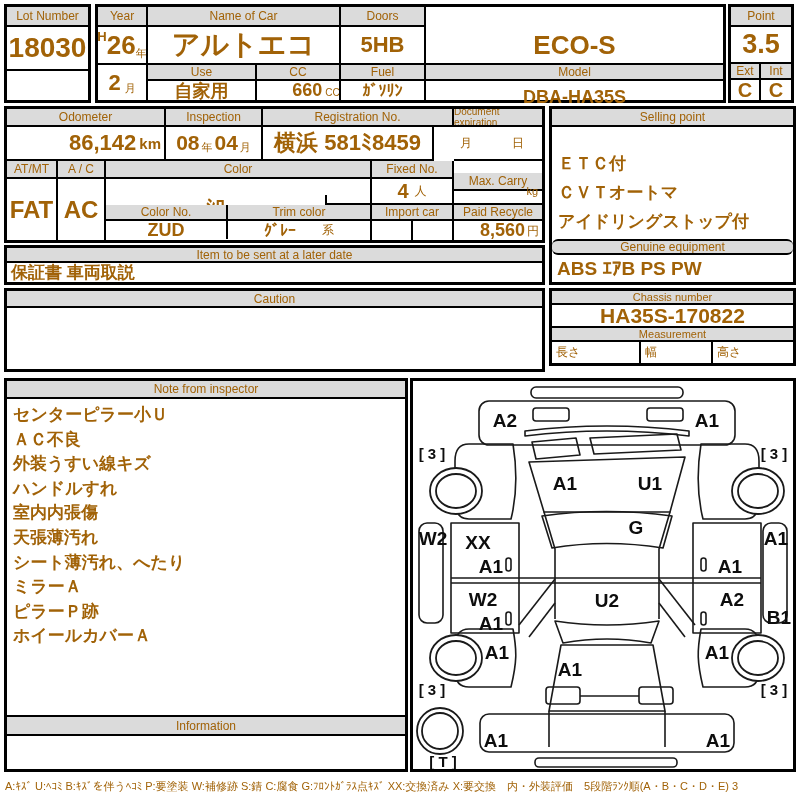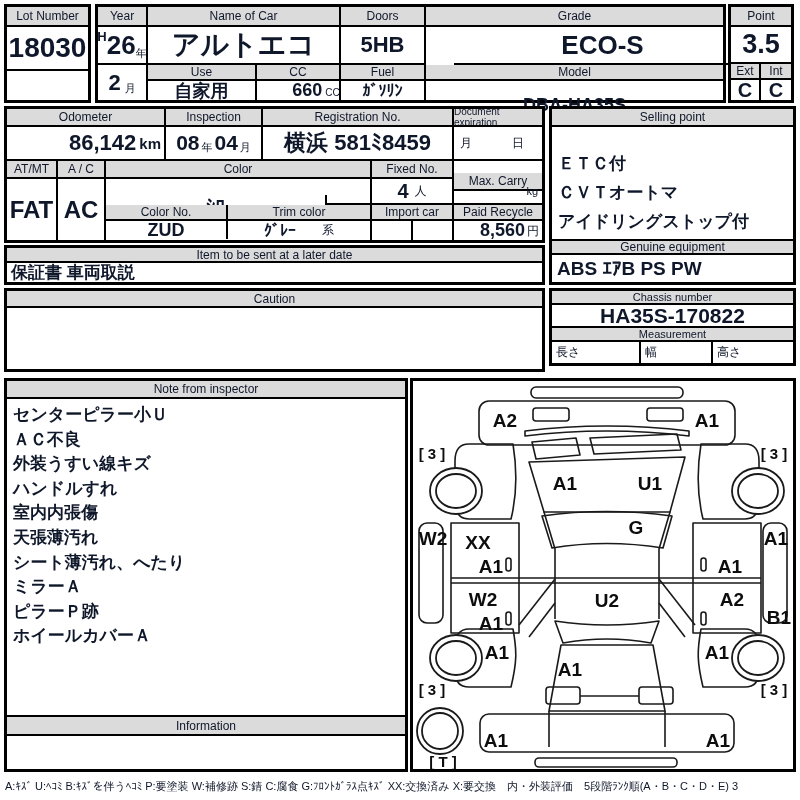--- a/index.html
+++ b/index.html
@@ -1,19 +1,19 @@
 <!DOCTYPE html>
 <html><head>
 <meta charset="utf-8">
 <style>
   * { margin:0; padding:0; box-sizing:border-box; }
   html,body { background:#f2f2f2; }
   #sheet {
     position:relative; width:800px; height:800px; background:#fff;
-    font-family:"Liberation Sans","DejaVu Sans",sans-serif; color:#0f172a; overflow:hidden;
+    font-family:"Liberation Sans","DejaVu Sans",sans-serif; color:#a16207; overflow:hidden;
   }
   .g { position:absolute; border:3px solid #000; background:#fff; }
   .c { position:absolute; display:flex; align-items:center; justify-content:center; overflow:hidden; }
   .h { background:#dbdbdb; font-size:12px; font-weight:400; }
   .br { border-right:2px solid #000; }
   .bb { border-bottom:2px solid #000; }
   .v { font-weight:bold; }
   .left { justify-content:flex-start; }
   .right { justify-content:flex-end; }
   .lines { position:absolute; font-weight:bold; }
@@ -54,24 +54,23 @@
     <div class="c br" style="left:159px;top:74px;width:84px;height:19px;padding-left:36px;">
       <span class="v" style="font-size:18px;">660</span>
         <span style="font-size:10px;margin-left:3px;align-self:flex-end;margin-bottom:2px;">CC</span>
     </div>
 
     <div class="c h br bb" style="left:243px;top:0;width:85px;height:20px;">Doors</div>
     <div class="c v br bb" style="left:243px;top:20px;width:85px;height:38px;font-size:22px;">5HB</div>
     <div class="c h br bb" style="left:243px;top:58px;width:85px;height:16px;">Fuel</div>
     <div class="c v br" style="left:243px;top:74px;width:85px;height:19px;font-size:16px;">ｶﾞｿﾘﾝ</div>
 
-    <div class="c h bb" style="left:328px;top:0;width:297px;height:20px;">Grade</div>
-    <div class="c v bb" style="left:328px;top:20px;width:297px;height:38px;font-size:26px;margin-left:28px;">ECO-S</div>
+    <div class="c v bb" style="left:328px;top:20px;width:297px;height:38px;font-size:26px;">ECO-S</div>
     <div class="c h bb" style="left:328px;top:58px;width:297px;height:16px;">Model</div>
-    <div class="c v" style="left:328px;top:82px;width:297px;height:32px;font-size:18px;">DBA-HA35S</div>
+    <div class="c v" style="left:328px;top:74px;width:297px;height:32px;font-size:18px;">DBA-HA35S</div>
   </div>
 
   <div class="g" style="left:728px;top:4px;width:66px;height:99px;">
     <div class="c h bb" style="left:0;top:0;width:60px;height:20px;">Point</div>
     <div class="c v bb" style="left:0;top:20px;width:60px;height:37px;font-size:27px;">3.5</div>
     <div class="c h br bb" style="left:0;top:57px;width:30px;height:16px;">Ext</div>
     <div class="c h bb" style="left:30px;top:57px;width:30px;height:16px;">Int</div>
     <div class="c v br" style="left:0;top:73px;width:30px;height:20px;font-size:20px;">C</div>
     <div class="c v" style="left:30px;top:73px;width:30px;height:20px;font-size:20px;">C</div>
   </div>
@@ -86,21 +85,21 @@
     <div class="c br bb right" style="left:0;top:18px;width:159px;height:34px;padding-right:3px;">
       <span class="v" style="font-size:22px;">86,142</span>
         <span class="v" style="font-size:15px;margin-left:3px;">km</span>
     </div>
     <div class="c br bb" style="left:159px;top:18px;width:97px;height:34px;">
       <span class="v" style="font-size:21px;">08</span>
         <span style="font-size:11px;margin:8px 2px 0 2px;">年</span>
         <span class="v" style="font-size:21px;">04</span>
         <span style="font-size:11px;margin:8px 0 0 2px;">月</span>
     </div>
-    <div class="c v br bb" style="left:256px;top:18px;width:191px;height:34px;font-size:22px;">横浜 581ﾐ8459</div>
+    <div class="c v br bb" style="left:256px;top:18px;width:171px;height:34px;font-size:22px;">横浜 581ﾐ8459</div>
     <div class="c bb" style="left:447px;top:18px;width:88px;height:34px;font-size:12px;letter-spacing:14px;padding-left:2px;">月　日</div>
 
     <div class="c h br bb" style="left:0;top:52px;width:51px;height:18px;">AT/MT</div>
     <div class="c h br bb" style="left:51px;top:52px;width:48px;height:18px;">A / C</div>
     <div class="c h br bb" style="left:99px;top:52px;width:266px;height:18px;">Color</div>
     <div class="c h br bb" style="left:365px;top:52px;width:82px;height:18px;">Fixed No.</div>
     <div class="c h bb" style="left:447px;top:52px;width:88px;height:18px;margin-top:12px;">Max. Carry</div>
 
     <div class="c v br" style="left:0;top:70px;width:51px;height:61px;font-size:24px;">FAT</div>
     <div class="c v br" style="left:51px;top:70px;width:48px;height:61px;font-size:24px;">AC</div>
@@ -141,21 +140,21 @@
     <div class="c" style="left:0;top:17px;width:535px;height:61px;"></div>
   </div>
 
   <div class="g" style="left:549px;top:106px;width:247px;height:179px;">
     <div class="c h bb" style="left:0;top:0;width:241px;height:18px;">Selling point</div>
     <div class="lines" style="left:6px;top:40px;width:230px;font-size:17px;line-height:29px;">
       <div>ＥＴＣ付</div>
       <div>ＣＶＴオートマ</div>
       <div>アイドリングストップ付</div>
     </div>
-    <div class="c h bb" style="left:0;top:130px;width:241px;height:16px;border-top:2px solid #000;">Genuine equipment</div>
+    <div class="c h bb" style="left:0;top:130px;width:241px;height:16px;border-top:2px solid #000;border-radius:6px;">Genuine equipment</div>
     <div class="c v left" style="left:0;top:146px;width:241px;height:27px;font-size:19px;padding-left:5px;">ABS ｴｱB PS PW</div>
   </div>
 
   <div class="g" style="left:549px;top:288px;width:247px;height:78px;">
     <div class="c h bb" style="left:0;top:0;width:241px;height:14px;font-size:11px;">Chassis number</div>
     <div class="c v bb" style="left:0;top:14px;width:241px;height:23px;font-size:21px;">HA35S-170822</div>
     <div class="c h bb" style="left:0;top:37px;width:241px;height:14px;font-size:11px;">Measurement</div>
     <div class="c br left" style="left:0;top:51px;width:89px;height:21px;font-size:12px;padding-left:4px;">長さ</div>
     <div class="c br left" style="left:89px;top:51px;width:72px;height:21px;font-size:12px;padding-left:4px;">幅</div>
     <div class="c left" style="left:161px;top:51px;width:80px;height:21px;font-size:12px;padding-left:4px;">高さ</div>

